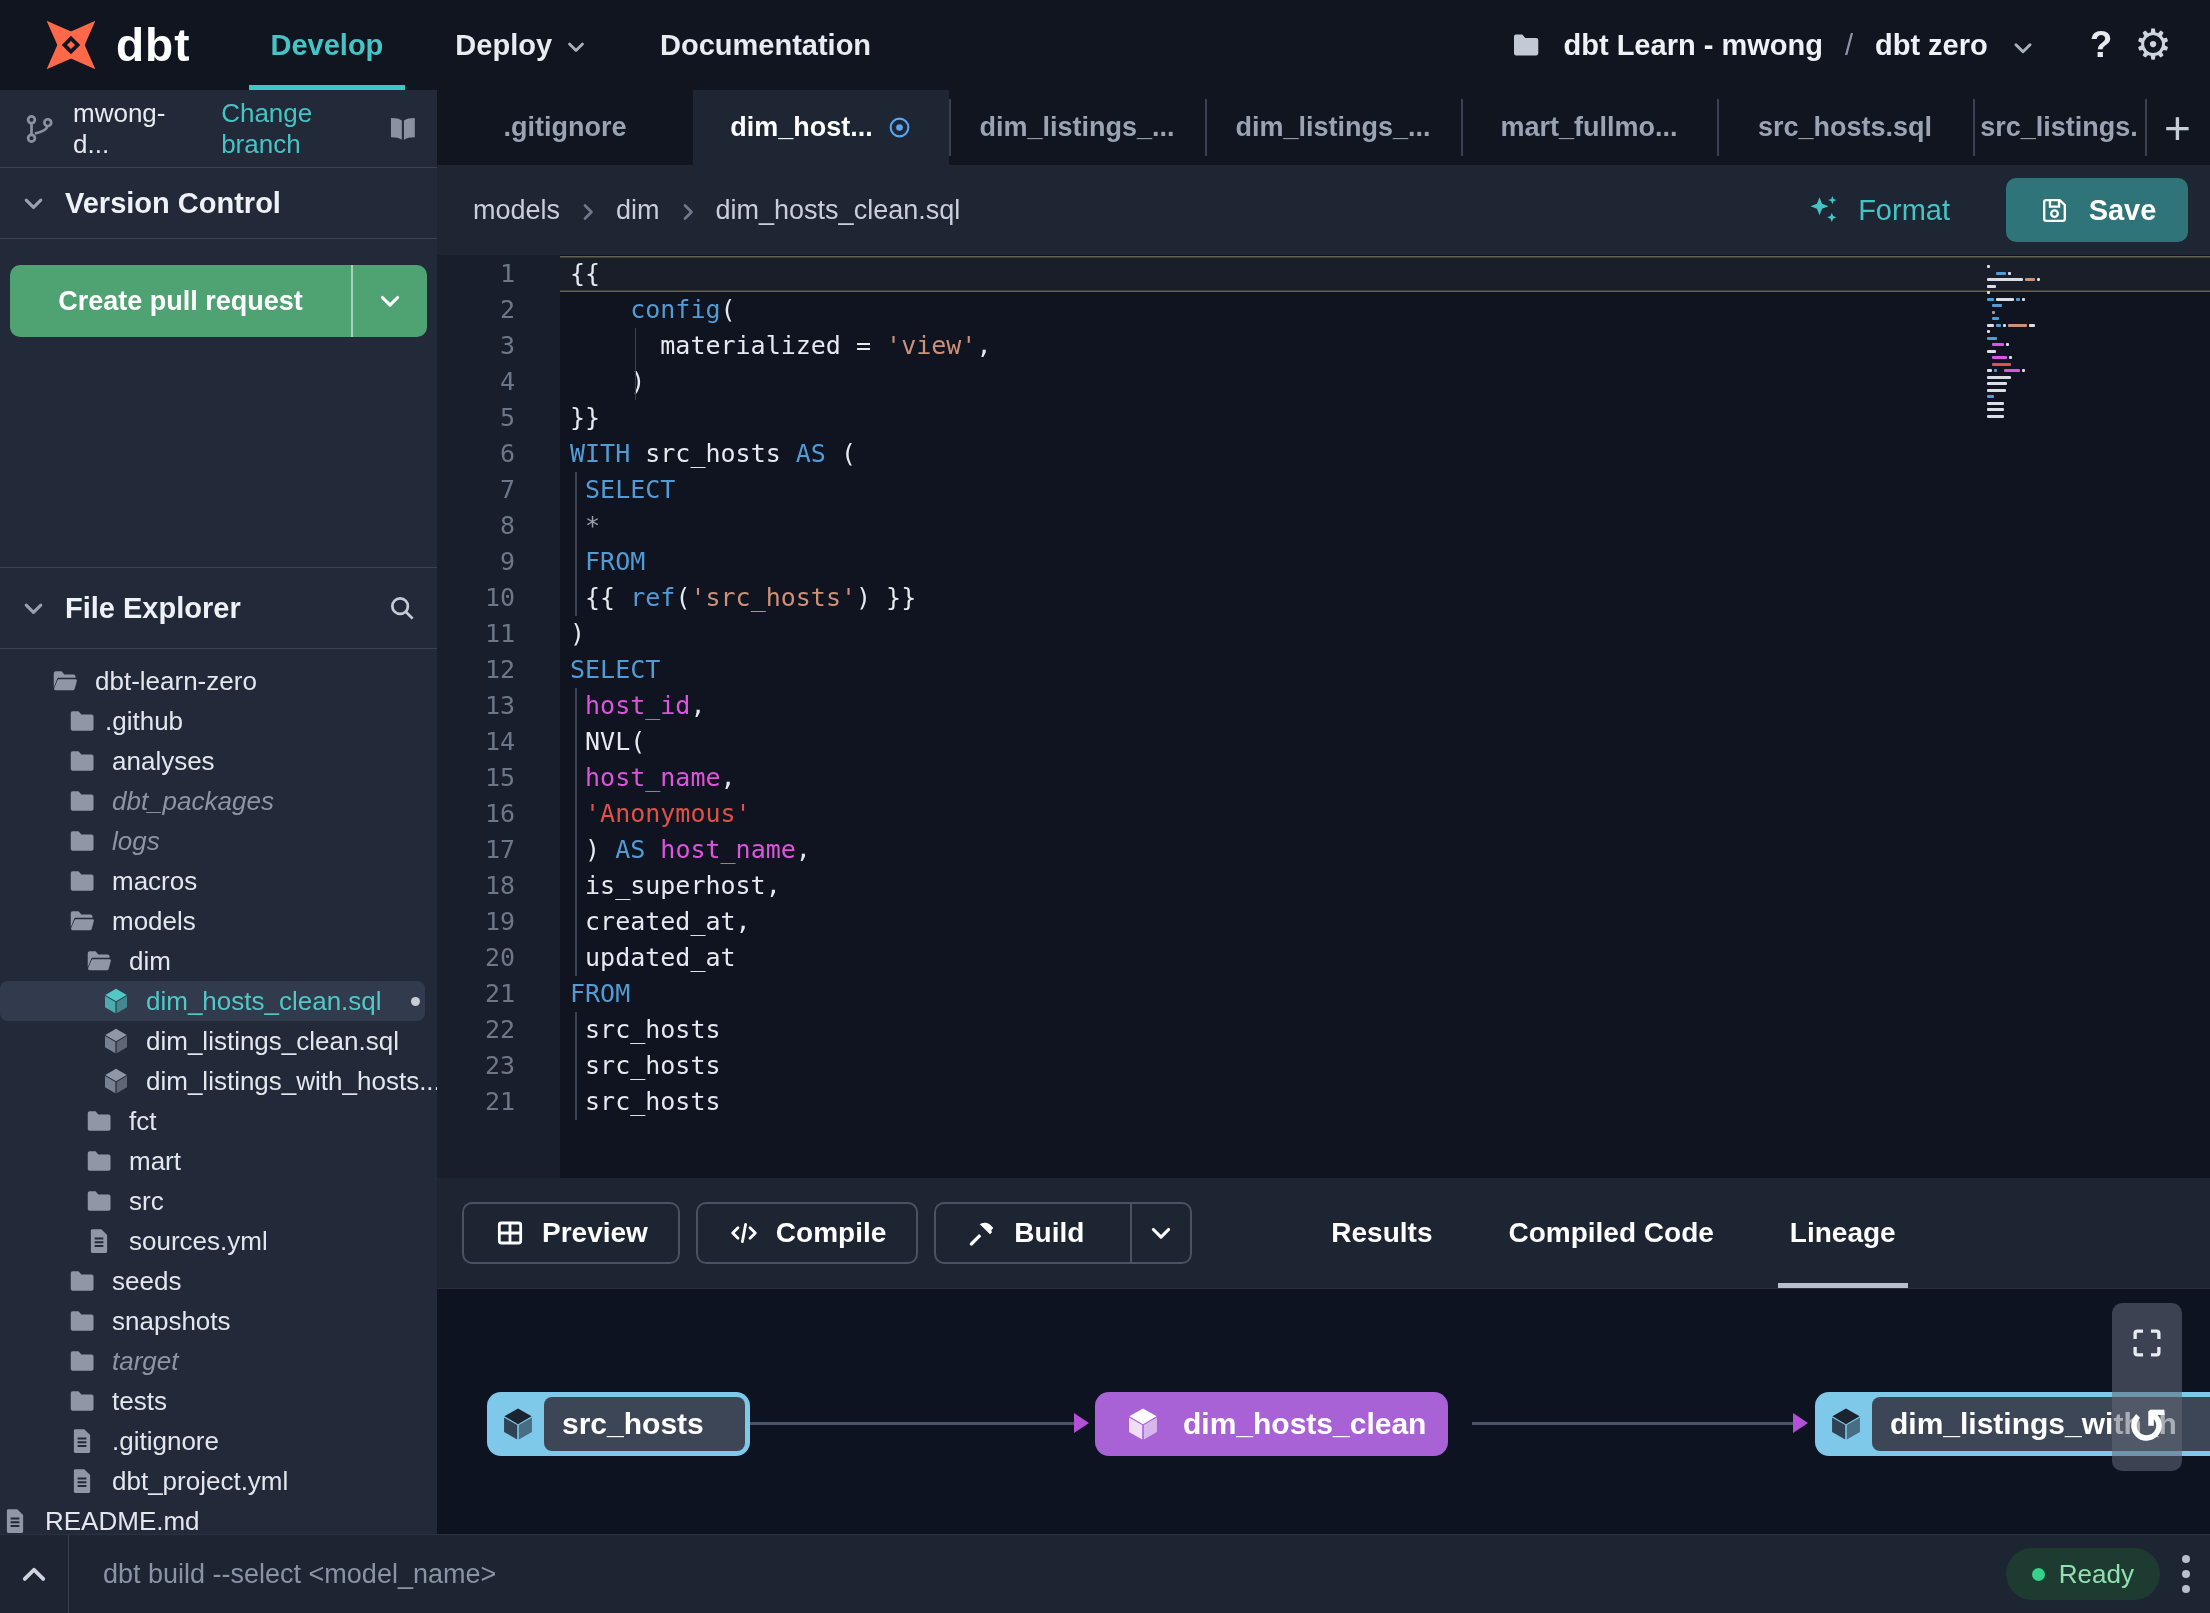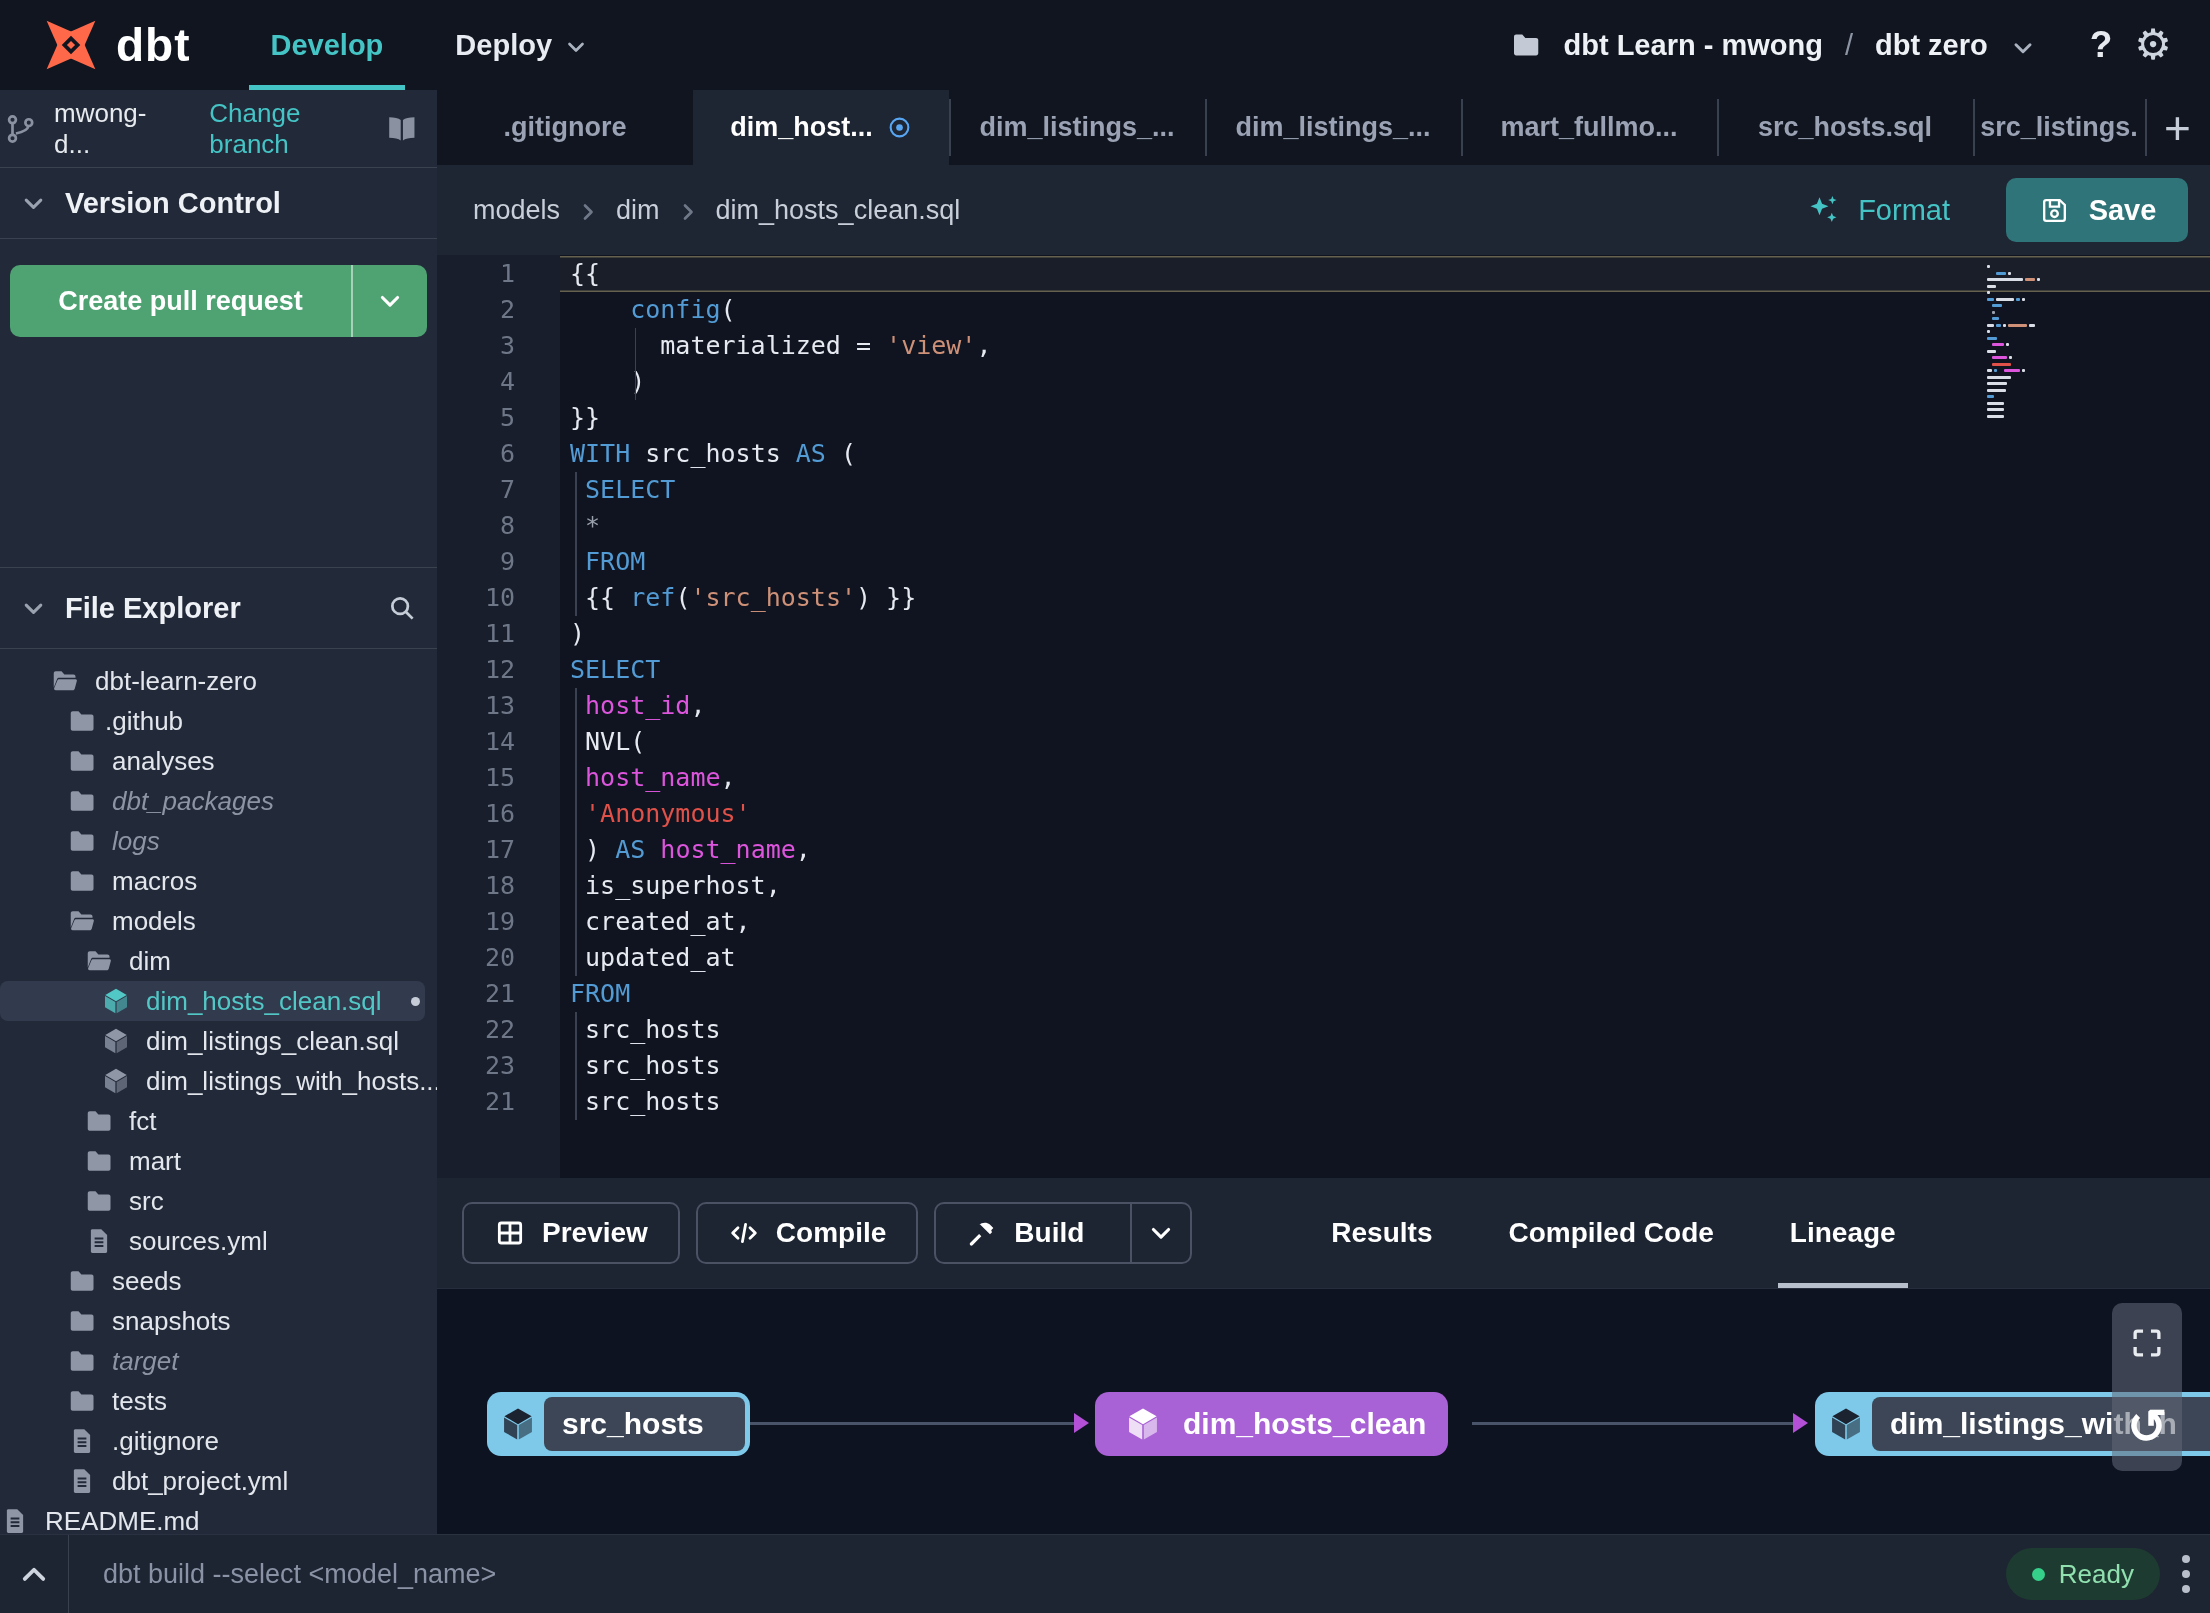--- a/index.html
+++ b/index.html
@@ -30,21 +30,21 @@
   .nr-sep{color:#8d95a5;font-size:29px;}
   .nr-chev{width:26px;height:26px;color:#aab2c0;margin-top:5px;}
   .nr-help{font-size:37px;font-weight:bold;color:#e7eaee;margin-left:32px;}
   .nr-gear{font-size:42px;color:#cfd5df;line-height:1;}
 
   
   .main{flex:1;display:flex;min-height:0;}
 
   
   .sidebar{width:437px;flex:none;background:#222a39;display:flex;flex-direction:column;position:relative;}
-  .branch-row{height:77px;flex:none;display:flex;align-items:center;padding:0 18px 0 4px;
+  .branch-row{height:77px;flex:none;display:flex;align-items:center;padding:0 18px 0 23px;
     border-bottom:1.5px solid #3a4250;}
   .branch-icon{width:34px;height:34px;color:#8a92a2;flex:none;}
   .branch-name{color:#e7eaee;font-size:26px;margin-left:16px;}
   .branch-change{color:#45c4c6;font-size:26px;margin-left:28px;cursor:pointer;}
   .branch-book{width:34px;height:34px;color:#8a92a2;margin-left:auto;}
   .sec-head{height:70px;flex:none;display:flex;align-items:center;gap:18px;padding:0 20px;
     border-bottom:1.5px solid #3a4250;}
   .sec-chev{width:27px;height:27px;color:#9aa2b0;}
   .sec-title{color:#eef1f5;font-size:29px;font-weight:bold;}
   .sec-search{width:30px;height:30px;color:#c6cdd8;margin-left:auto;}
@@ -185,20 +185,23 @@
         <div class="nav-item active">
           <span>Develop</span>
         </div>
         <div class="nav-item">
           <span>Deploy</span>
           <span class="icon ch">
             <svg viewBox="0 0 24 24" fill="none" stroke="currentColor" stroke-width="2.7" stroke-linecap="round" stroke-linejoin="round">
               <path d="M5.5 9l6.5 6.5L18.5 9"></path>
             </svg>
           </span>
+        </div>
+        <div class="nav-item">
+          <span>Documentation</span>
         </div>
       </nav>
     <div class="nav-right">
       <span class="icon nr-folder">
           <svg viewBox="0 0 24 24" fill="currentColor">
             <path d="M3 5.8c0-.9.7-1.6 1.6-1.6h4.6l2.3 2.5h8.1c.9 0 1.6.7 1.6 1.6v9.9c0 .9-.7 1.6-1.6 1.6H4.6c-.9 0-1.6-.7-1.6-1.6z"></path>
           </svg>
         </span>
       <span class="nr-name">dbt Learn - mwong</span>
       <span class="nr-sep">/</span>

